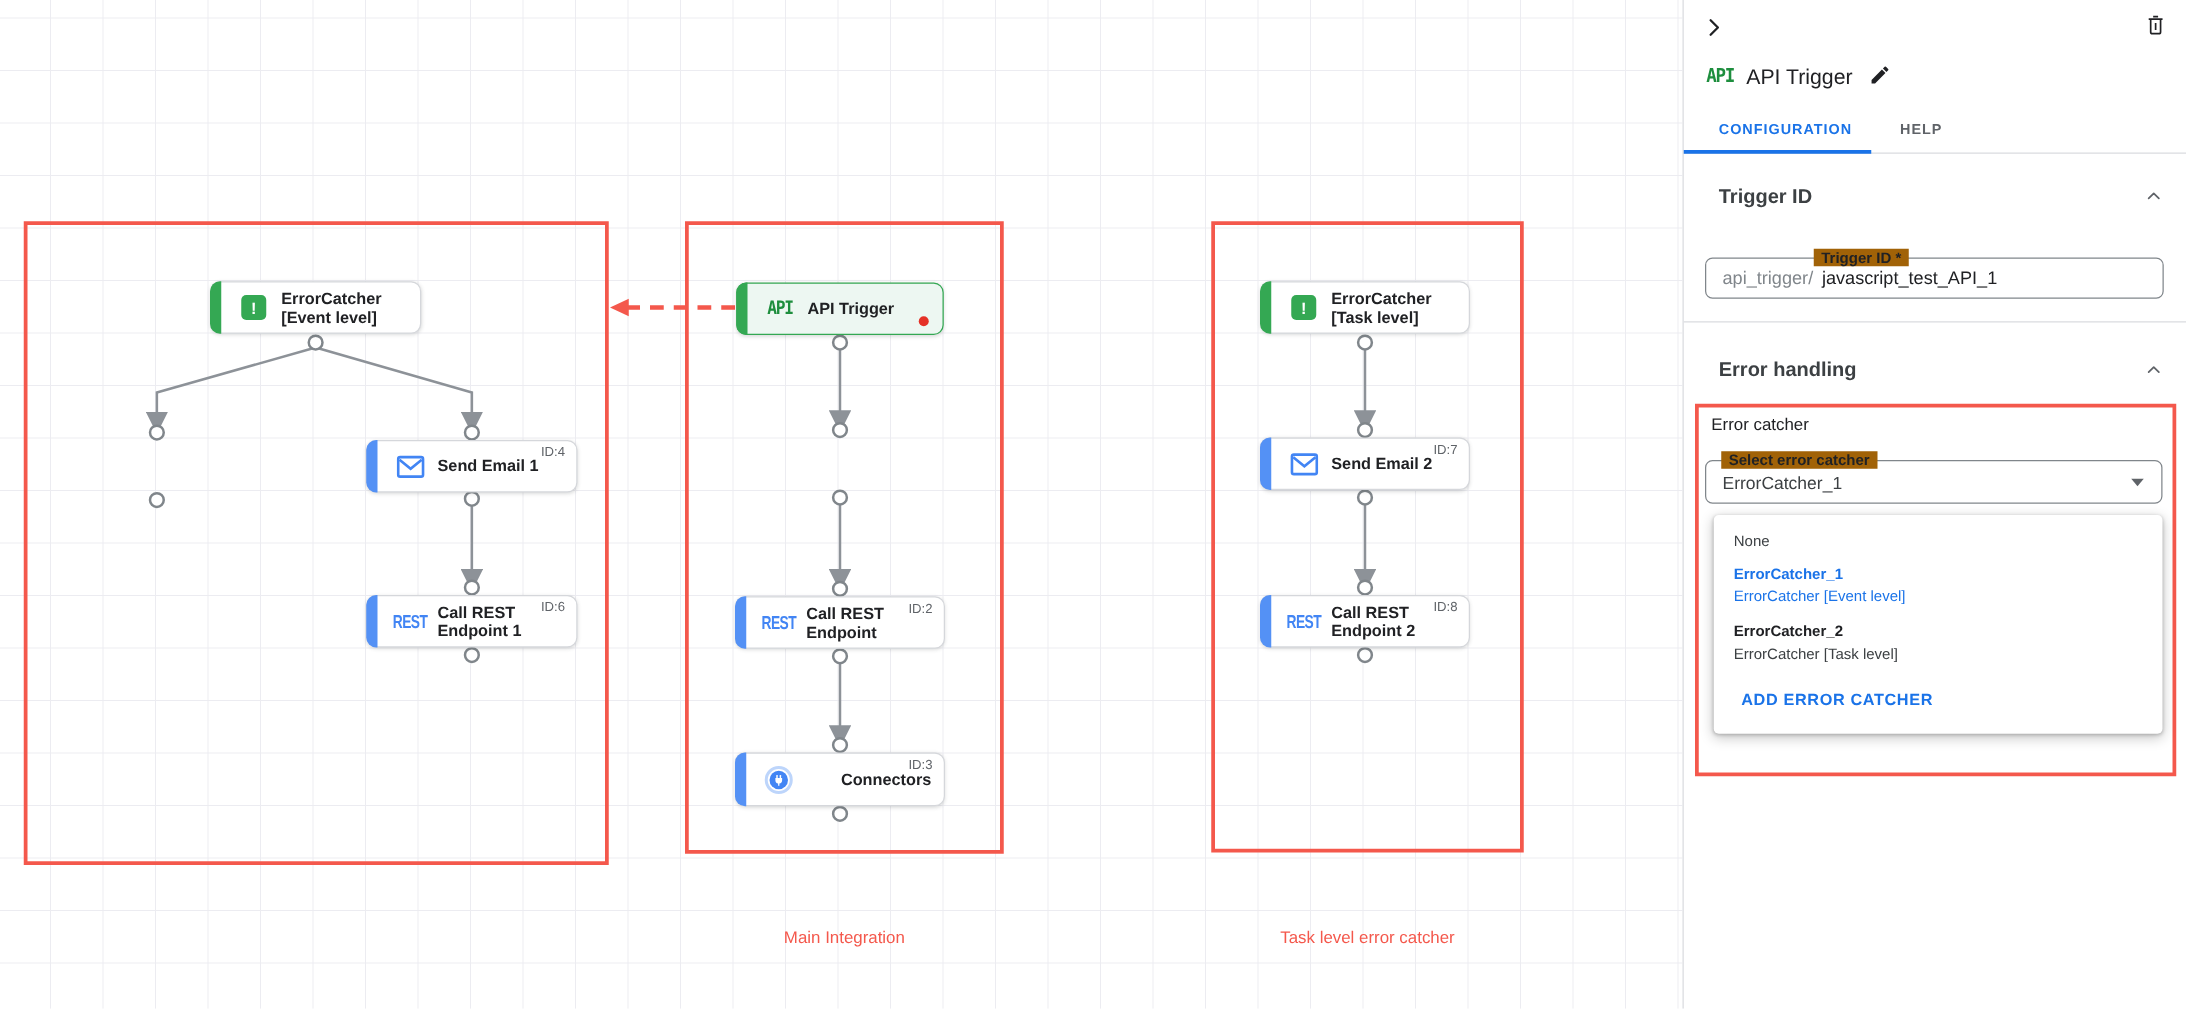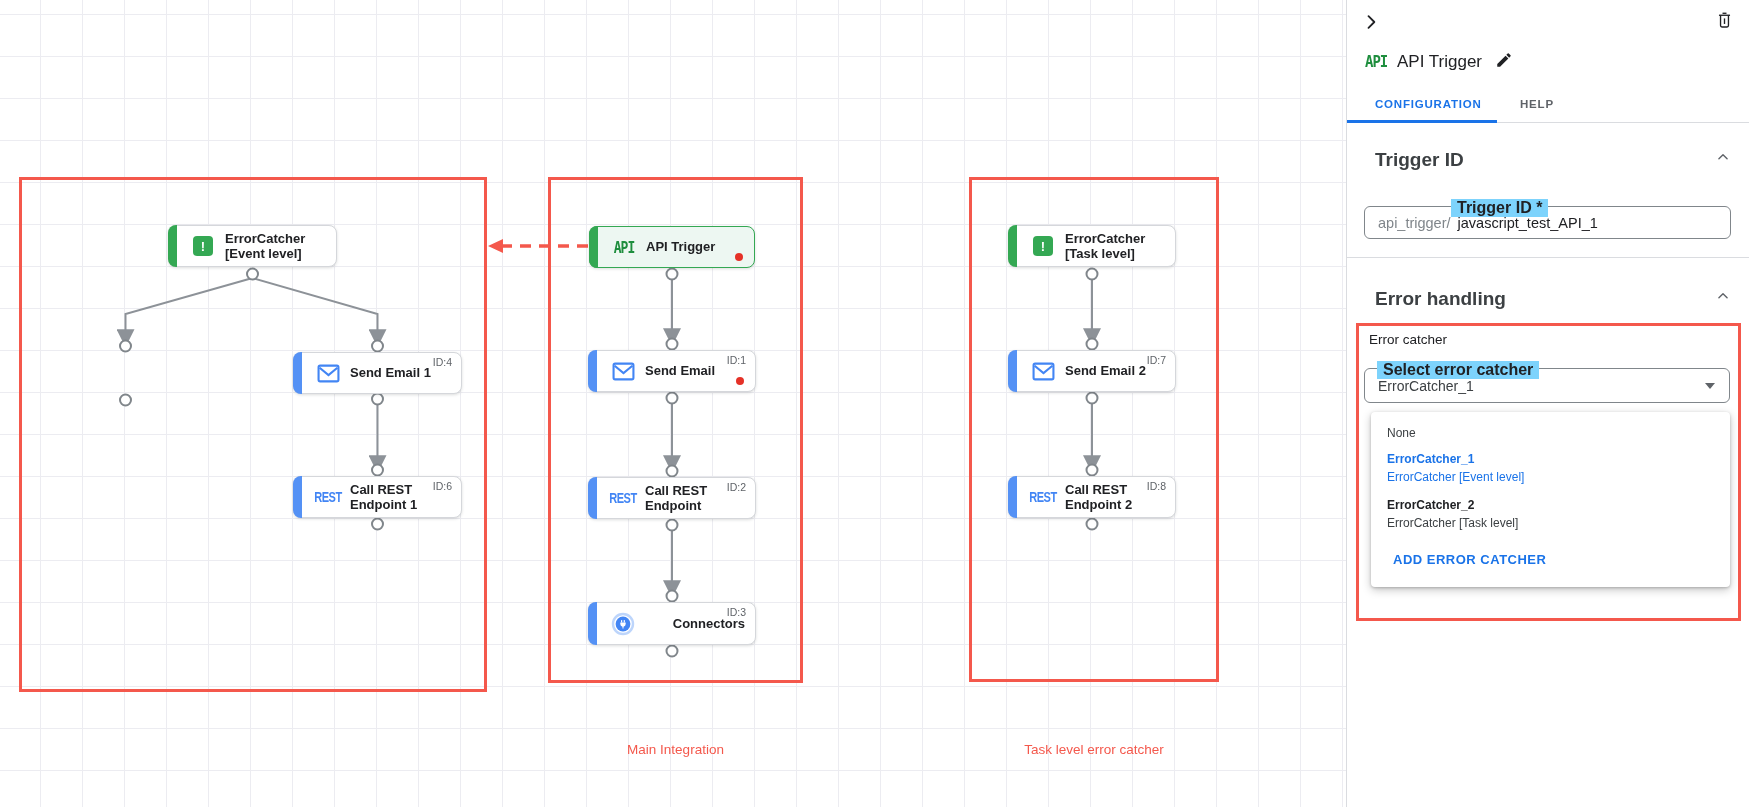--- a/index.html
+++ b/index.html
@@ -40,25 +40,25 @@
   #panel { position:absolute; left:1346px; top:0; width:403px; height:807px; background:#fff; border-left:1px solid #dadce0; }
   .p-abs { position:absolute; }
   .iconbtn { cursor:pointer; background:none; border:none; }
   #panel-title { font-size:17px; color:#202124; }
   .badge-api { color:#1e8e3e; font-family:"DejaVu Sans Mono", monospace; font-weight:700; font-size:14px; letter-spacing:-1px; transform:scaleY(1.1); display:inline-block; }
   .tab { font-size:11.5px; font-weight:700; letter-spacing:.8px; background:none; border:none; cursor:pointer; }
   .tab-active { color:#1a73e8; }
   .tab-idle { color:#5f6368; }
   .tab-underline { position:absolute; left:0; top:120px; width:150px; height:3px; background:#1a73e8; z-index:2; }
   .hdiv { position:absolute; left:0; width:403px; height:1px; background:#dadce0; }
-  .sec-head { font-size:19px; font-weight:700; color:#3c4043; }
+  .sec-head { font-size:16px; font-weight:700; color:#3c4043; }
   .chev-up { position:absolute; left:369px; width:14px; height:14px; }
 
   .mfield { position:absolute; border:1px solid #80868b; border-radius:6px; background:#fff; }
-  .mlabel { position:absolute; top:-8px; background:#7dd3fc; padding:0 6px; font-size:16px; font-weight:700; color:#202124; white-space:nowrap; }
+  .mlabel { position:absolute; top:-8px; background:#a16207; padding:0 6px; font-size:12px; font-weight:700; color:#202124; white-space:nowrap; }
   .finner { display:flex; align-items:center; height:100%; padding-left:13px; font-size:14.5px; }
   .fprefix { color:#80868b; margin-right:7px; }
   .fvalue { color:#202124; }
 
   .red-annot { position:absolute; border:3px solid #f4584c; }
   .caret-down { width:0; height:0; border-left:5px solid transparent; border-right:5px solid transparent; border-top:6px solid #5f6368; }
 
   .menu { position:absolute; background:#fff; border-radius:4px; box-shadow:0 1px 3px rgba(0,0,0,.22), 0 3px 10px rgba(0,0,0,.22); z-index:5; }
   .mi { position:absolute; left:16px; white-space:nowrap; cursor:pointer; font-size:12px; }
   .mi-plain { color:#3c4043; }
@@ -156,32 +156,20 @@
 
     <div class="node node-api" style="left:589px; top:226px; width:166px; height:42px;">
       <span class="bar bar-green"></span>
       <span class="nicon">
           <span class="icon-api-txt">API</span>
         </span>
       <div class="nlabel">API Trigger</div>
       <span class="reddot"></span>
     </div>
 
-    <div class="node" style="left:588px; top:350px; width:168px; height:42px;">
-      <span class="bar bar-blue"></span>
-      <span class="nicon">
-        <svg width="23" height="19" viewBox="0 0 22 18" fill="none" stroke="#4285f4" stroke-width="2">
-          <rect x="1.5" y="1.5" width="19" height="15" rx="1.5"></rect>
-            <path d="M2.5 3.5 L11 10.5 L19.5 3.5"></path>
-        </svg>
-      </span>
-      <div class="nlabel">Send Email</div>
-      <span class="nid">ID:1</span>
-      <span class="reddot"></span>
-    </div>
 
     <div class="node" style="left:588px; top:477px; width:168px; height:42px;">
       <span class="bar bar-blue"></span>
       <span class="nicon">
           <span class="icon-rest">REST</span>
         </span>
       <div class="nlabel">Call REST Endpoint</div>
       <span class="nid">ID:2</span>
     </div>
 

